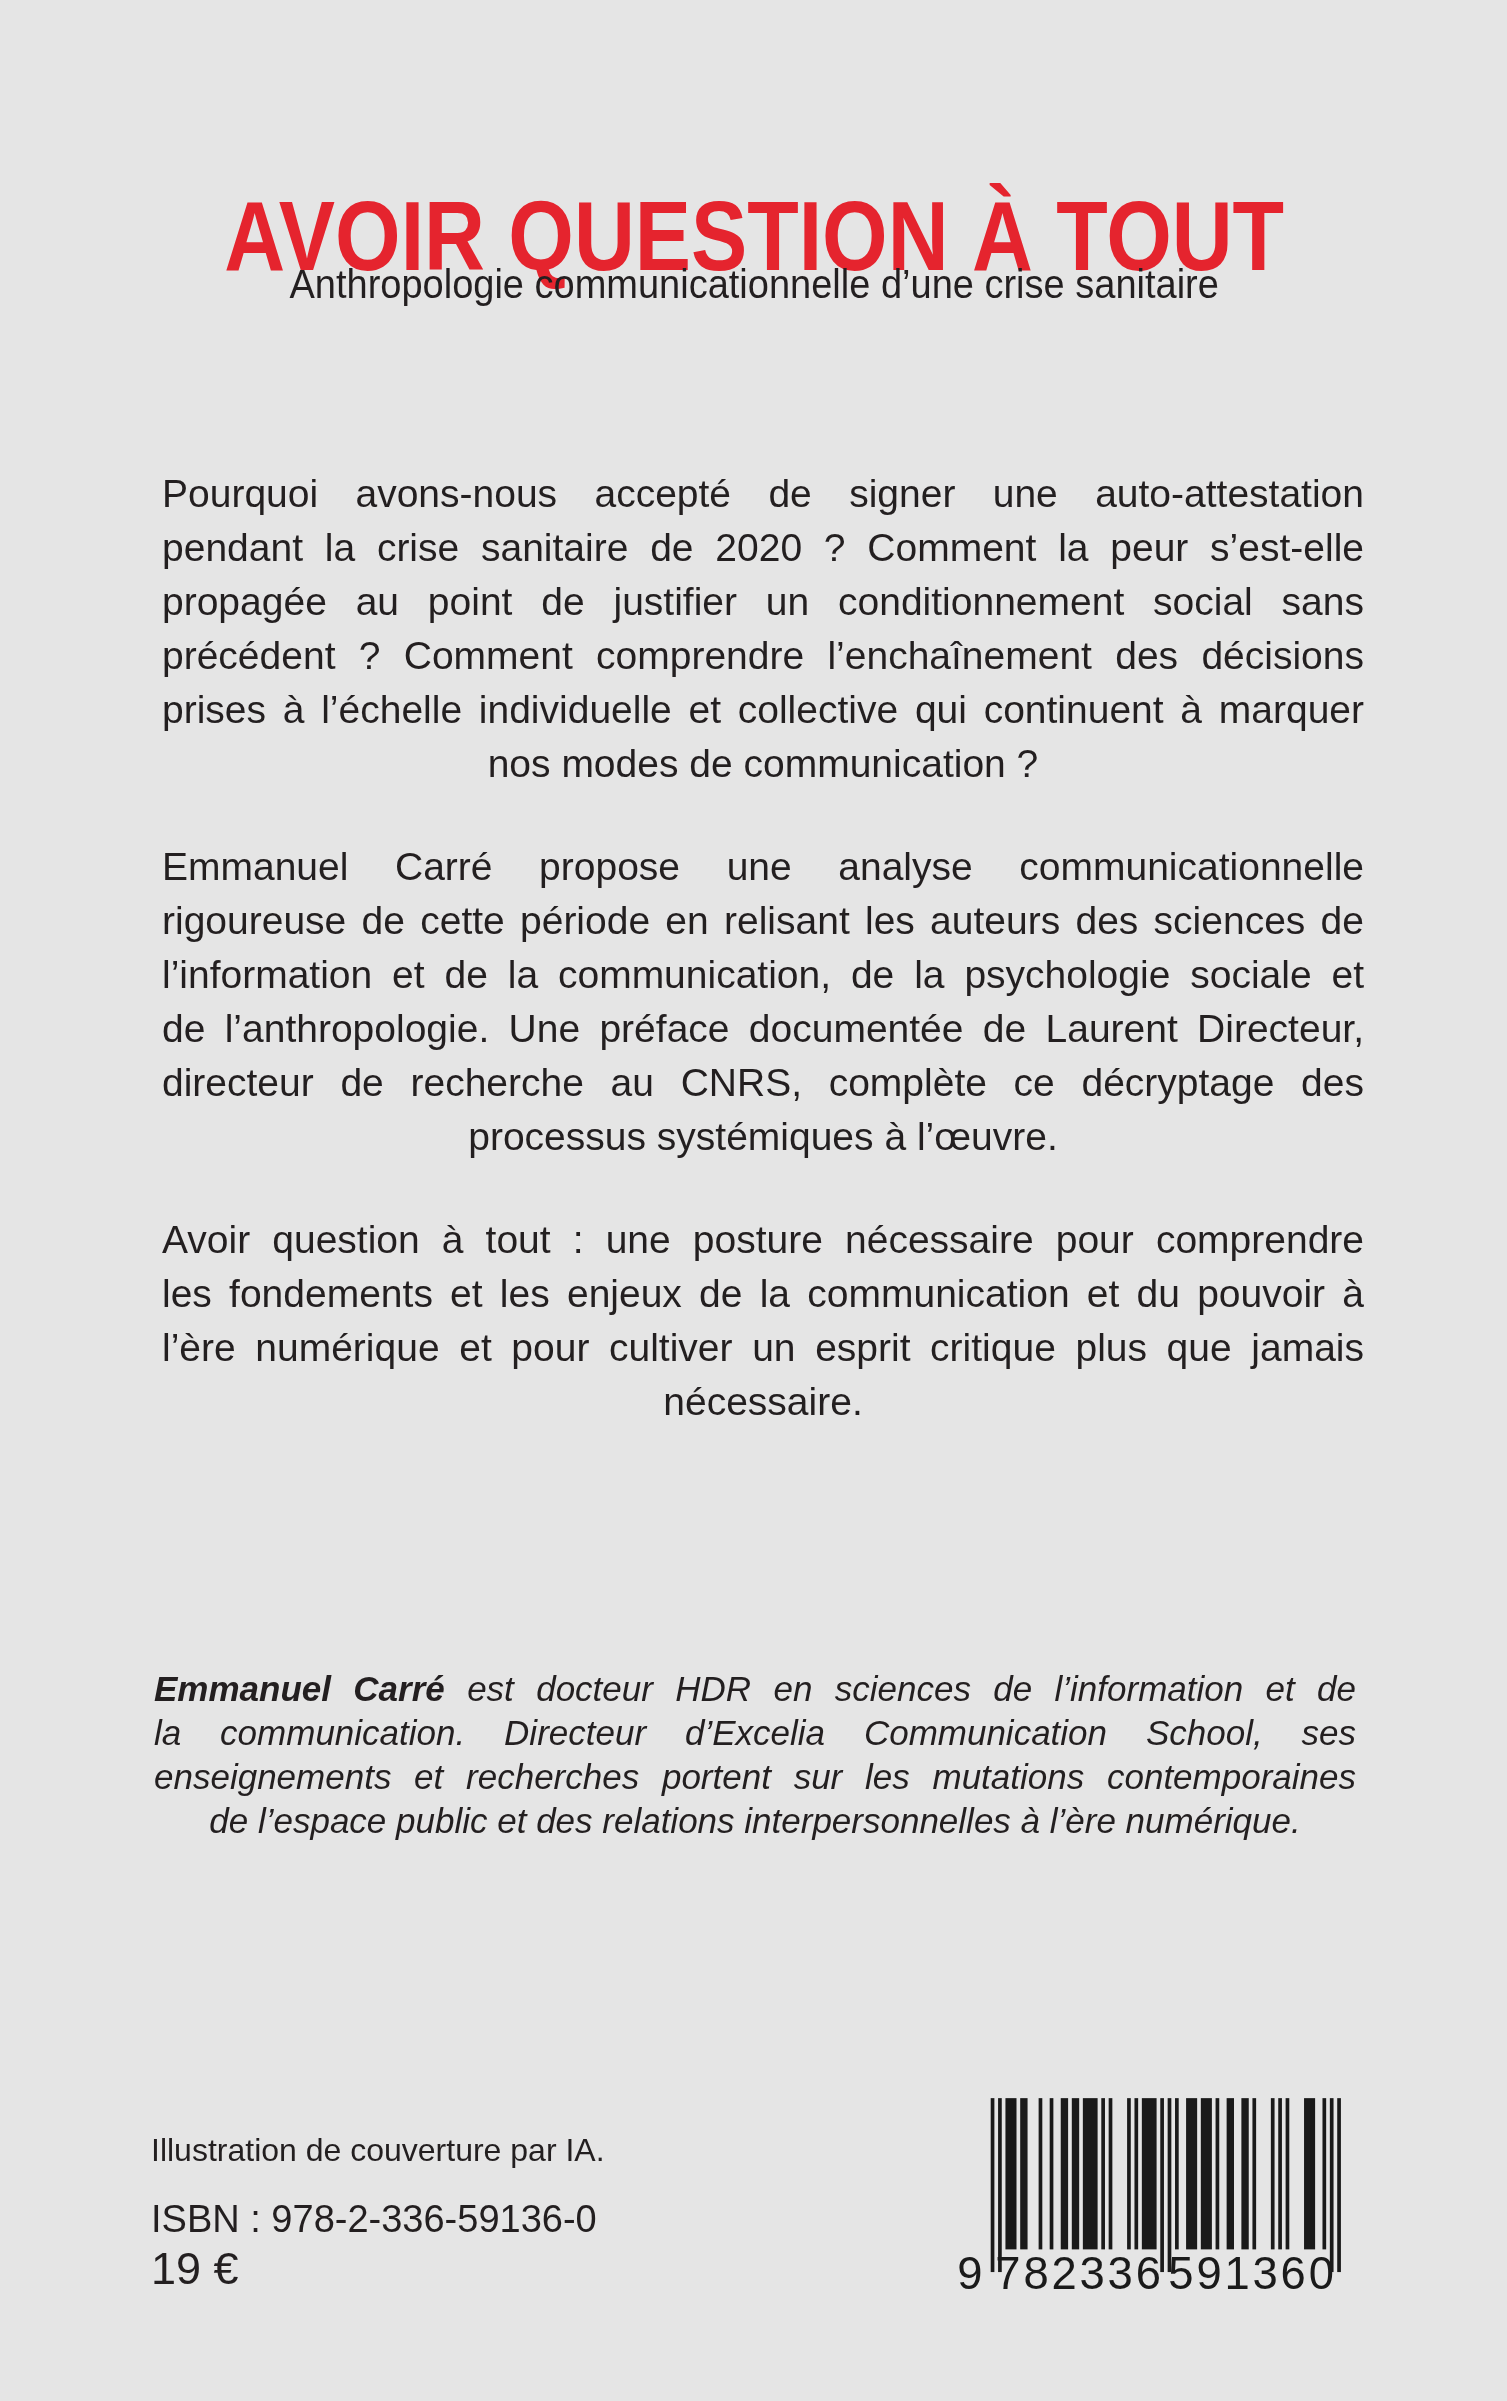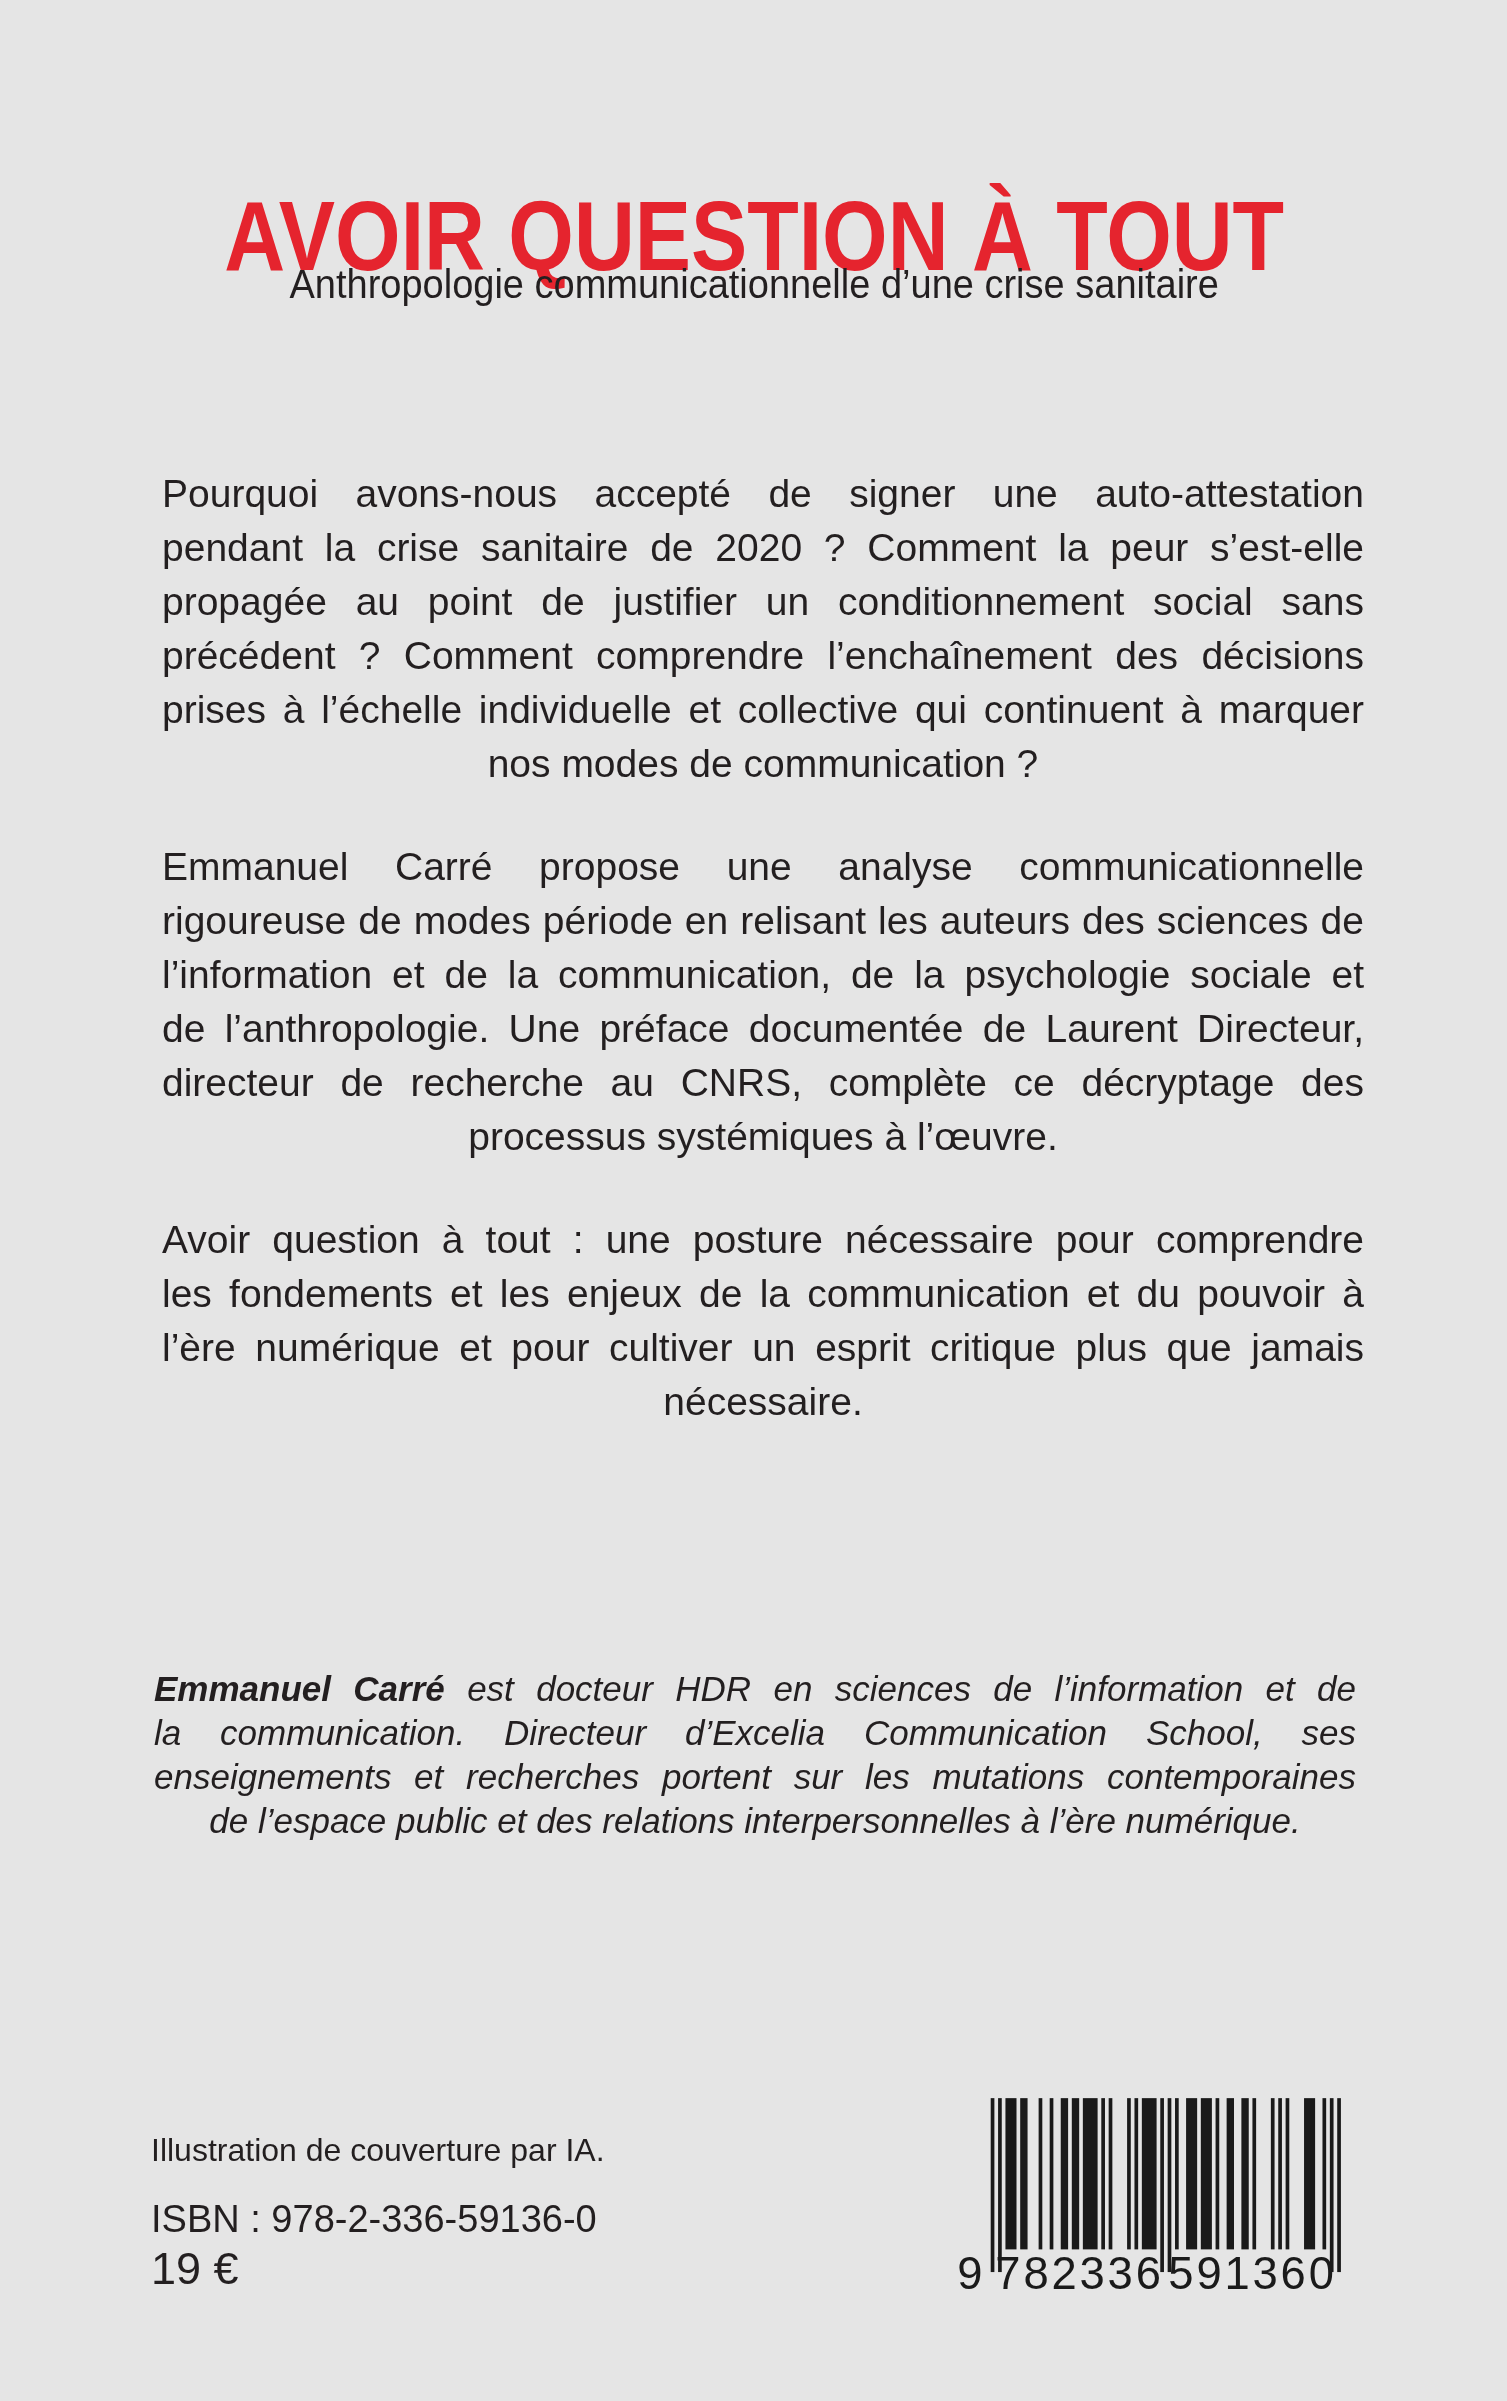--- a/index.html
+++ b/index.html
@@ -47,21 +47,21 @@
     <p class="para">
       <span class="ln">Pourquoi avons-nous accepté de signer une auto-attestation</span>
       <span class="ln">pendant la crise sanitaire de 2020 ? Comment la peur s’est-elle</span>
       <span class="ln">propagée au point de justifier un conditionnement social sans</span>
       <span class="ln">précédent ? Comment comprendre l’enchaînement des décisions</span>
       <span class="ln">prises à l’échelle individuelle et collective qui continuent à marquer</span>
       <span class="ln last">nos modes de communication ?</span>
     </p>
     <p class="para">
       <span class="ln">Emmanuel Carré propose une analyse communicationnelle</span>
-      <span class="ln">rigoureuse de modes période en relisant les auteurs des sciences de</span>
+      <span class="ln">rigoureuse de cette période en relisant les auteurs des sciences de</span>
       <span class="ln">l’information et de la communication, de la psychologie sociale et</span>
       <span class="ln">de l’anthropologie. Une préface documentée de Laurent Directeur,</span>
       <span class="ln">directeur de recherche au CNRS, complète ce décryptage des</span>
       <span class="ln last">processus systémiques à l’œuvre.</span>
     </p>
     <p class="para">
       <span class="ln">Avoir question à tout : une posture nécessaire pour comprendre</span>
       <span class="ln">les fondements et les enjeux de la communication et du pouvoir à</span>
       <span class="ln">l’ère numérique et pour cultiver un esprit critique plus que jamais</span>
       <span class="ln last">nécessaire.</span>

